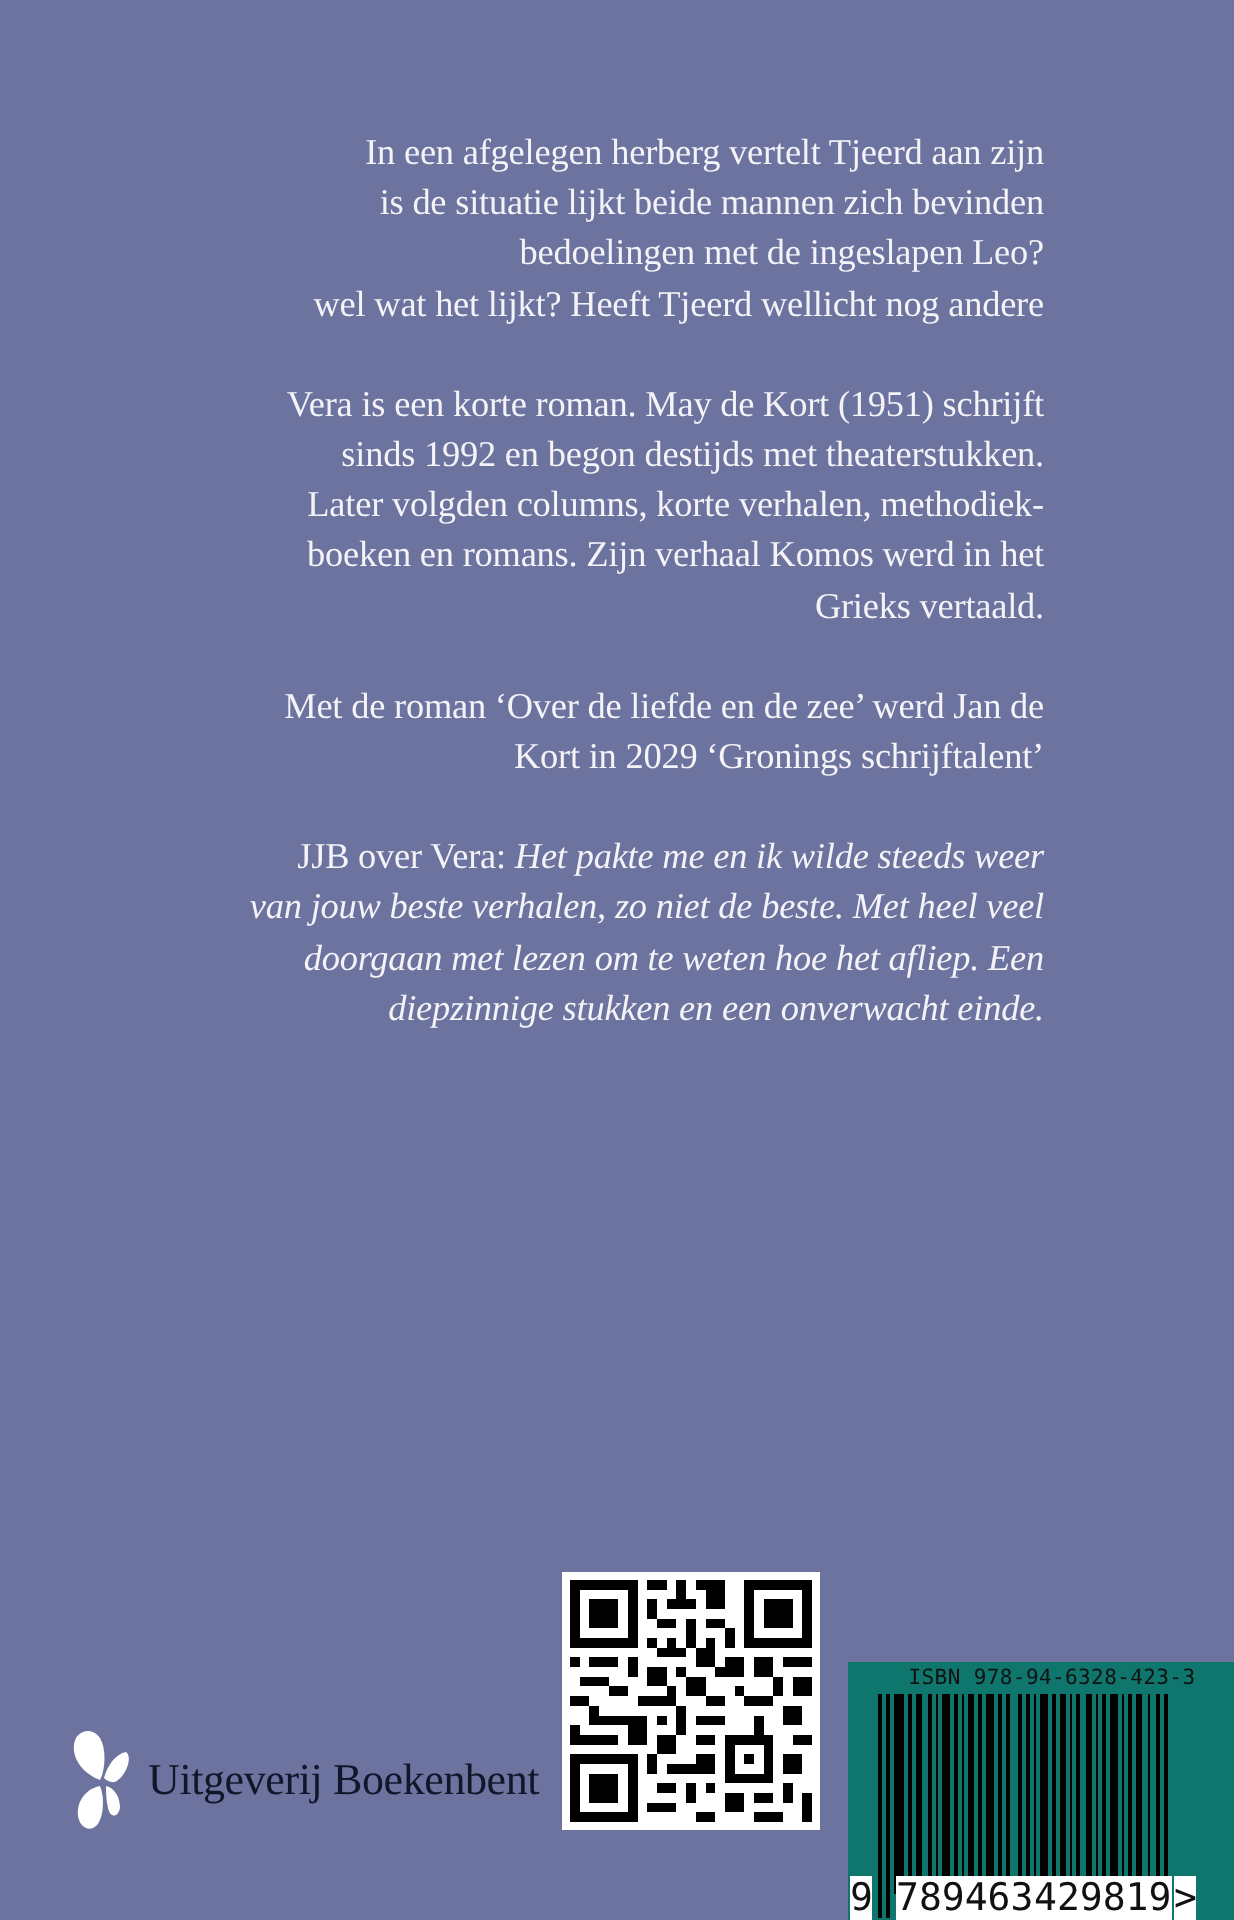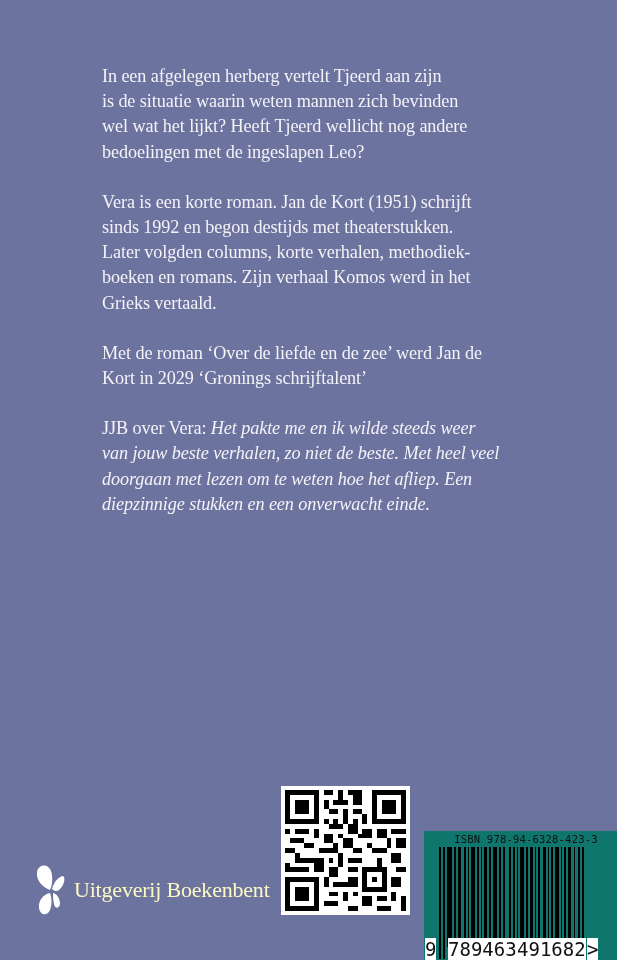--- a/index.html
+++ b/index.html
@@ -14,29 +14,29 @@
     position: absolute;
     left: 102px; top: 64px;
     width: 420px;
     font-size: 18.2px;
     line-height: 25.2px;
     letter-spacing: -0.1px;
   }
   .blurb p { margin: 0 0 25px 0; }
   .blurb p.quote { margin-top: 0; }
   .blurb em { }
-  .line { display: block; white-space: nowrap; }
+  .line { display: block; white-space: nowrap; text-align: right; }
 
   .logo {
     position: absolute; left: 34px; top: 862px;
     display: flex; align-items: center;
   }
   .logo svg { display: block; }
   .logo-text {
-    font-size: 22px; color: #fef9c3; margin-left: 6px;
+    font-size: 22px; color: #0f172a; margin-left: 6px;
     letter-spacing: -0.2px; white-space: nowrap;
   }
 
   .qr {
     position: absolute; left: 281px; top: 786px;
     width: 129px; height: 129px; background: #fff;
     box-sizing: border-box;
   }
   .qr svg { position: absolute; left: 4px; top: 4px; }
 
@@ -58,26 +58,26 @@
     font-size: 19px; color: #111; line-height: 22px;
   }
   .ean-digits span { position: absolute; top: 0; background: #fff; }
 </style>
 </head>
 <body>
 
 <div class="blurb">
   <p>
     <span class="line">In een afgelegen herberg vertelt Tjeerd aan zijn</span>
-    <span class="line">is de situatie waarin weten mannen zich bevinden</span>
+    <span class="line">is de situatie lijkt beide mannen zich bevinden</span>
+    <span class="line">bedoelingen met de ingeslapen Leo?</span>
     <span class="line">wel wat het lijkt? Heeft Tjeerd wellicht nog andere</span>
-    <span class="line">bedoelingen met de ingeslapen Leo?</span>
   </p>
   <p>
-    <span class="line">Vera is een korte roman. Jan de Kort (1951) schrijft</span>
+    <span class="line">Vera is een korte roman. May de Kort (1951) schrijft</span>
     <span class="line">sinds 1992 en begon destijds met theaterstukken.</span>
     <span class="line">Later volgden columns, korte verhalen, methodiek-</span>
     <span class="line">boeken en romans. Zijn verhaal Komos werd in het</span>
     <span class="line">Grieks vertaald.</span>
   </p>
   <p>
     <span class="line">Met de roman ‘Over de liefde en de zee’ werd Jan de</span>
     <span class="line">Kort in 2029 ‘Gronings schrijftalent’</span>
   </p>
   <p class="quote">
@@ -213,16 +213,16 @@
         <rect x="140" y="16" width="2" height="100"></rect>
       <rect x="144" y="16" width="3" height="100"></rect>
         <rect x="150" y="16" width="1" height="100"></rect>
       <rect x="154" y="16" width="2" height="112"></rect>
         <rect x="158" y="16" width="2" height="112"></rect>
     </g>
   </svg>
   <div class="ean-digits">
     <span style="left:1px">9</span>
     <span style="left:24px">789463</span>
-    <span style="left:93px">491682</span>
+    <span style="left:93px">429819</span>
     <span style="left:163px">&gt;</span>
   </div>
 </div>
 
 </body></html>

